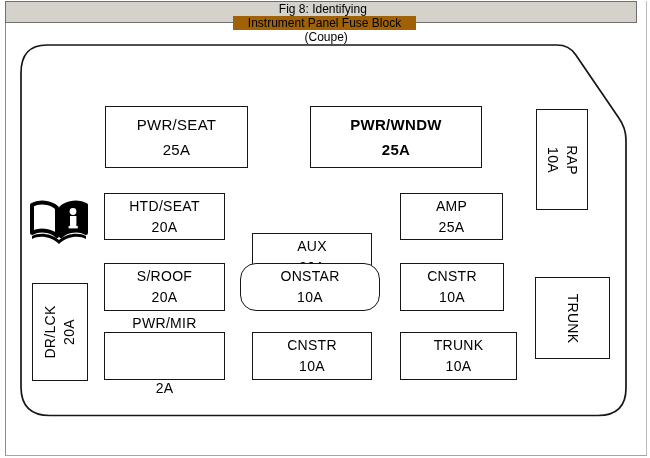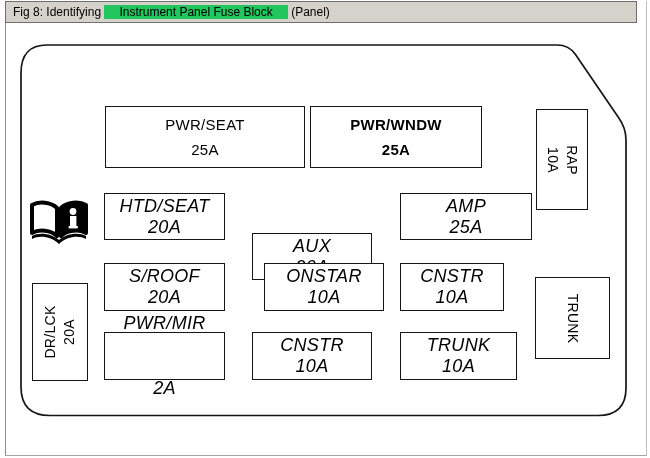--- a/index.html
+++ b/index.html
@@ -13,89 +13,89 @@
     position:absolute;left:5px;top:1px;width:642px;height:455px;
     box-sizing:border-box;pointer-events:none;
     border-left:1px solid #8d8d8d;
     border-right:1px solid #bdbdbd;
     border-bottom:1px solid #a5a5a5;
   }
   .titlebar{
     position:absolute;left:5px;top:1px;width:632px;height:22px;
     box-sizing:border-box;background:#d5d2cb;border:1px solid #6f6f6f;
     display:flex;align-items:center;padding-left:7px;
-    font-size:12px;white-space:pre;
+    font-size:12px;white-space:pre;flex-direction:column;
   }
-  .hl{background:#22c55e;padding:0 15px;}
+  .hl{background:#a16207;padding:0 15px;}
   
   .fuse{
     position:absolute;box-sizing:border-box;background:#fff;
     border:1.5px solid #161616;
     display:flex;flex-direction:column;align-items:center;justify-content:center;
     text-align:center;letter-spacing:.3px;
   }
   .fuse.big{font-size:15px;line-height:25px;}
-  .fuse.small{font-size:18px;line-height:21px;font-style:italic;}
+  .fuse.small{font-size:14px;line-height:21px;}
   .fuse.vert{font-size:14px;}
   .vwrap{line-height:19px;text-align:center;white-space:nowrap;}
   .rot90{transform:rotate(90deg);}
   .rot-90{transform:rotate(-90deg);}
   svg{display:block;}
   .outline-svg{position:absolute;left:0;top:0;}
   .book-icon{position:absolute;left:30px;top:199px;}
 </style>
 </head>
 <body>
 
 <div class="page-frame"></div>
 
 <div class="titlebar">
-  <span>Fig 8: Identifying </span><span class="hl">Instrument Panel Fuse Block</span><span> (Panel)</span>
+  <span>Fig 8: Identifying </span><span class="hl">Instrument Panel Fuse Block</span><span> (Coupe)</span>
 </div>
 
 <svg class="outline-svg" width="650" height="458" viewBox="0 0 650 458">
   <path d="M 47 45 H 557 Q 569 45 575.5 54.5 L 618.5 117.5 Q 626 128 626 140 V 388 Q 626 415.5 598 415.5 H 50 Q 21 415.5 21 387 V 73 Q 21 45 47 45 Z" fill="none" stroke="#161616" stroke-width="1.7"></path>
 </svg>
 
 <svg class="book-icon" width="58" height="47" viewBox="0 0 58 47">
   <path d="M27 9 C21 3 9 2 2 6 L2 34 C9 30 21 31 27 37 Z" fill="#ffffff" stroke="#000" stroke-width="4" stroke-linejoin="round"></path>
   <path d="M31 9 C37 3 49 2 56 6 L56 34 C49 30 37 31 31 37 Z" fill="#000000" stroke="#000" stroke-width="4" stroke-linejoin="round"></path>
   <path d="M2 37 C9 33 21 34 29 41 C37 34 49 33 56 37 L56 40 C49 36 37 37 29 45 C21 37 9 36 2 40 Z" fill="#000000"></path>
   <circle cx="43" cy="12.5" r="3.4" fill="#ffffff"></circle>
   <rect x="40" y="17" width="6.4" height="12" fill="#ffffff"></rect>
   <rect x="38.6" y="27" width="9.2" height="2.4" fill="#ffffff"></rect>
 </svg>
 
-<div class="fuse big" style="left:105px;top:106px;width:200px;height:62px;">
+<div class="fuse big" style="left:105px;top:106px;width:143px;height:62px;">
   <div>PWR/SEAT</div>
   <div>25A</div>
 </div>
 <div class="fuse big" style="left:310px;top:106px;width:172px;height:62px;font-weight:bold;">
   <div>PWR/WNDW</div>
   <div>25A</div>
 </div>
 
 <div class="fuse small" style="left:104px;top:193px;width:121px;height:47px;">
   <div>HTD/SEAT</div>
   <div>20A</div>
 </div>
 <div class="fuse small" style="left:252px;top:193px;width:120px;height:47px;margin-top:40px;">
   <div>AUX</div>
   <div>20A</div>
 </div>
-<div class="fuse small" style="left:400px;top:193px;width:132px;height:47px;">
+<div class="fuse small" style="left:400px;top:193px;width:103px;height:47px;">
   <div>AMP</div>
   <div>25A</div>
 </div>
 
 <div class="fuse small" style="left:104px;top:263px;width:121px;height:48px;">
   <div>S/ROOF</div>
   <div>20A</div>
 </div>
-<div class="fuse small" style="left:264px;top:263px;width:120px;height:48px;">
+<div class="fuse small" style="left:240px;top:263px;width:140px;height:48px;border-radius:16px;">
   <div>ONSTAR</div>
   <div>10A</div>
 </div>
 <div class="fuse small" style="left:400px;top:263px;width:104px;height:48px;">
   <div>CNSTR</div>
   <div>10A</div>
 </div>
 
 <div class="fuse small" style="left:104px;top:332px;width:121px;height:48px;gap:44px;">
   <div>PWR/MIR</div>

